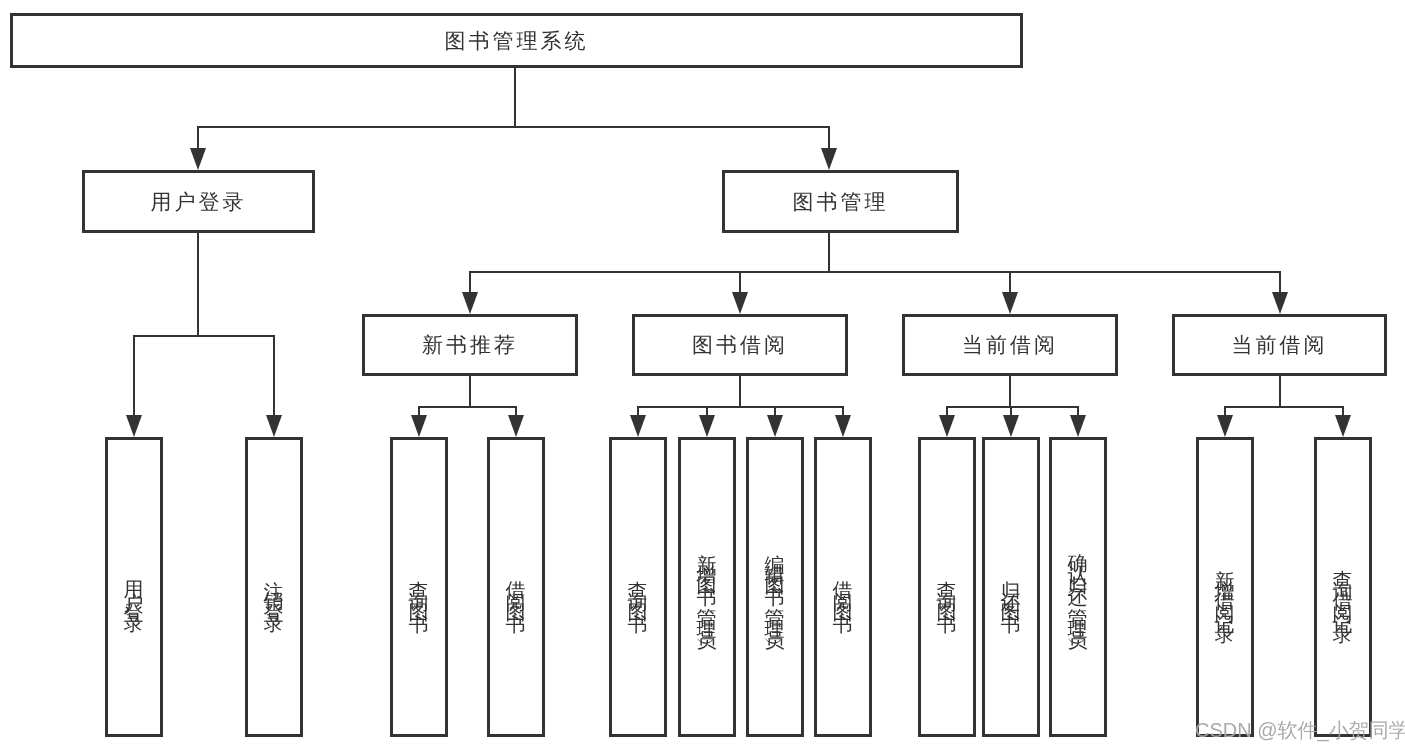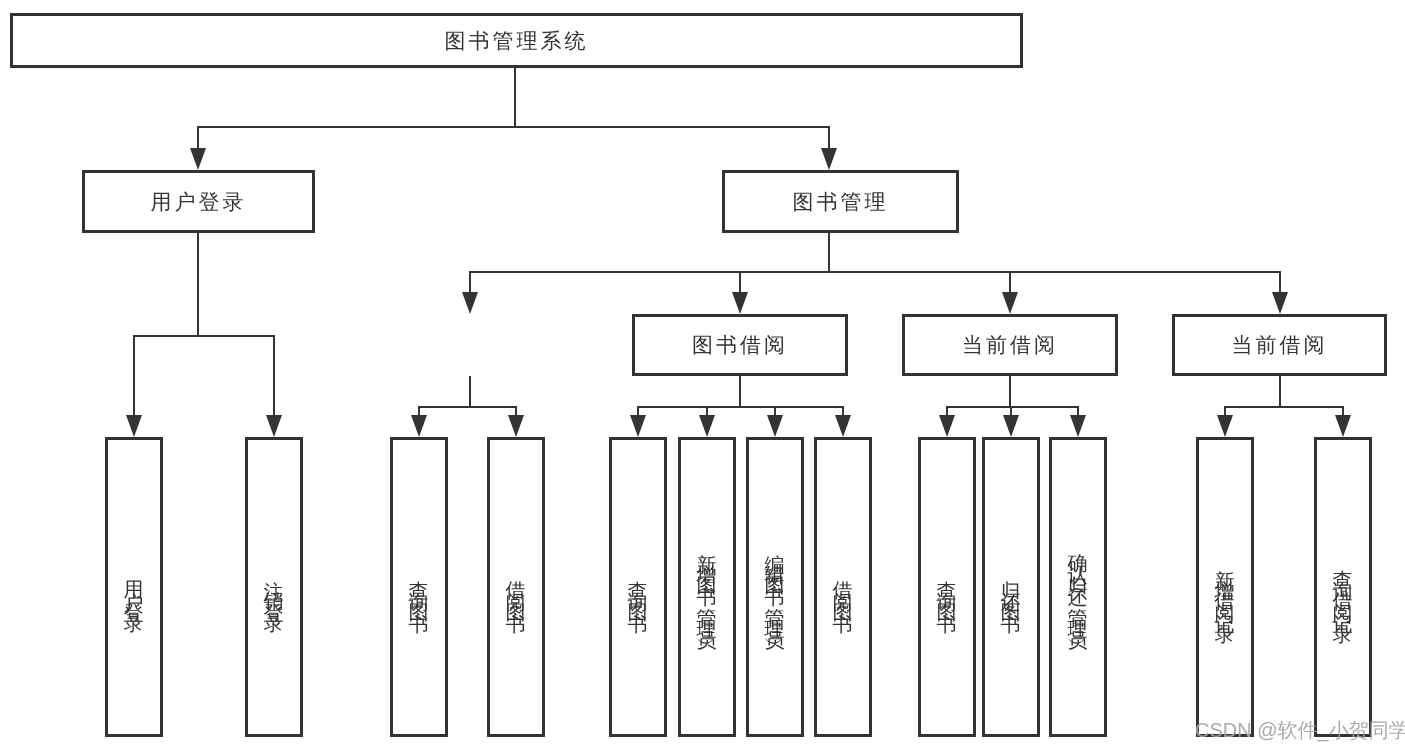--- a/index.html
+++ b/index.html
@@ -70,20 +70,21 @@
   <div class="hline" style="left:469px; top:271px; width:812px;"></div>
   <div class="vline" style="left:469px; top:271px; height:24px;"></div>
   <div class="arrow" style="left:462px; top:292px;"></div>
   <div class="vline" style="left:739px; top:271px; height:24px;"></div>
   <div class="arrow" style="left:732px; top:292px;"></div>
   <div class="vline" style="left:1009px; top:271px; height:24px;"></div>
   <div class="arrow" style="left:1002px; top:292px;"></div>
   <div class="vline" style="left:1279px; top:271px; height:24px;"></div>
   <div class="arrow" style="left:1272px; top:292px;"></div>
 
+  <div class="node h" style="left:362px; top:314px; width:216px; height:62px;">新书推荐</div>
   <div class="node h" style="left:902px; top:314px; width:216px; height:62px;">当前借阅</div>
   <div class="node h" style="left:632px; top:314px; width:216px; height:62px;">图书借阅</div>
   <div class="node h" style="left:1172px; top:314px; width:215px; height:62px;">当前借阅</div>
 
   <div class="vline" style="left:469px; top:376px; height:32px;"></div>
   <div class="hline" style="left:418px; top:406px; width:99px;"></div>
   <div class="vline" style="left:418px; top:406px; height:12px;"></div>
   <div class="arrow" style="left:411px; top:415px;"></div>
   <div class="vline" style="left:515px; top:406px; height:12px;"></div>
   <div class="arrow" style="left:508px; top:415px;"></div>

